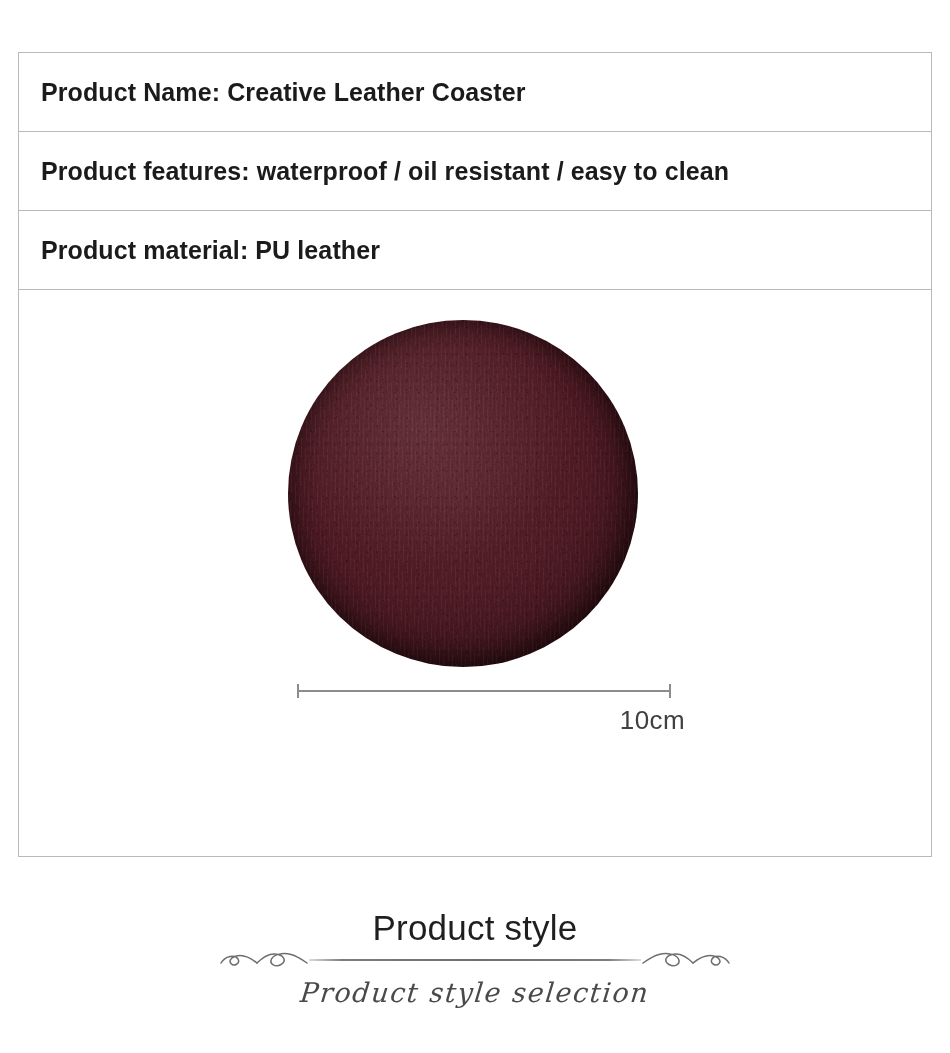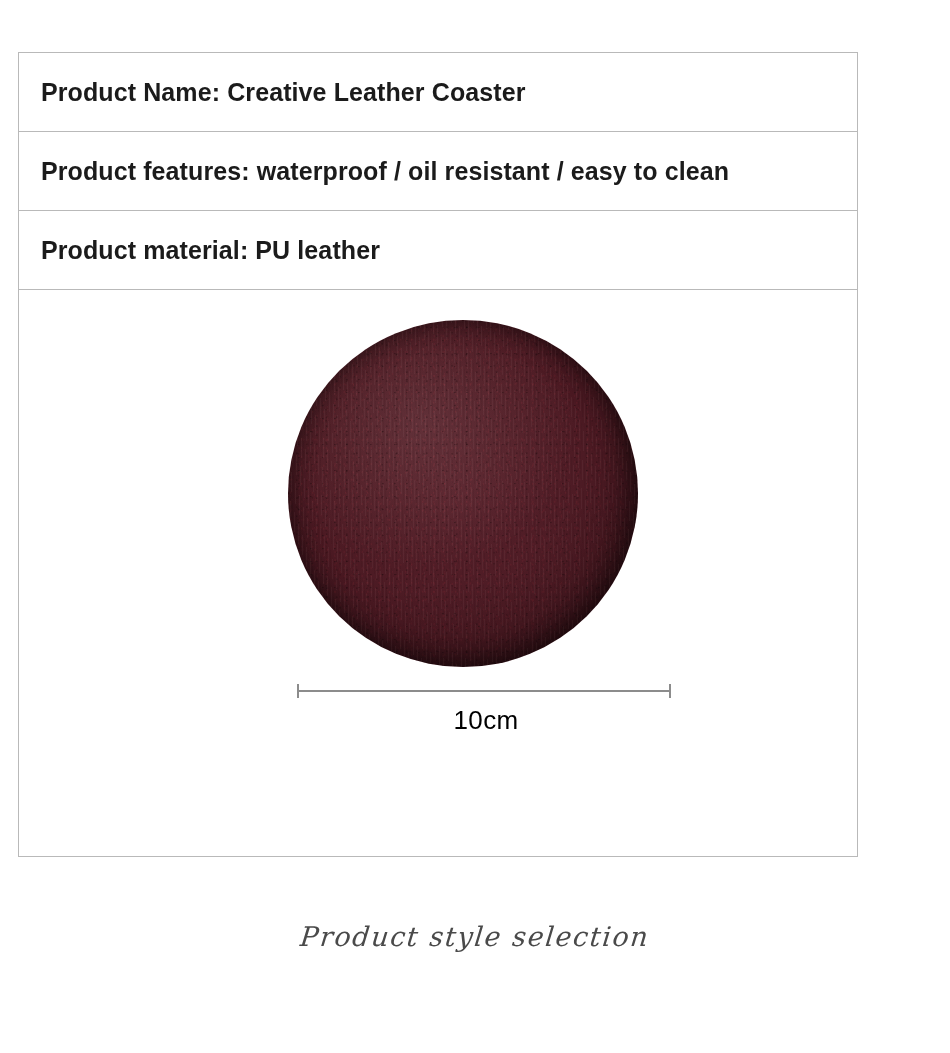--- a/index.html
+++ b/index.html
@@ -13,21 +13,21 @@
     position: relative;
     font-family: "Liberation Sans", sans-serif;
     overflow: hidden;
   }
 
   
   .spec-table {
     position: absolute;
     left: 18px;
     top: 52px;
-    width: 840px;
+    width: 914px;
     border: 1px solid #b9b9b9;
     border-bottom: none;
     box-sizing: border-box;
     background: #ffffff;
   }
   .spec-row {
     border-bottom: 1px solid #b9b9b9;
     height: 79px;
     display: flex;
     align-items: center;
@@ -189,26 +189,26 @@
     position: absolute;
     top: 0;
     width: 1.8px;
     height: 14px;
     background: #8c8c8c;
   }
   .dimension .cap.left  { left: 0; }
   .dimension .cap.right { right: 0; }
   .dimension-label {
     position: absolute;
-    left: 280px;
+    left: 292px;
     top: 415px;
     width: 374px;
-    text-align: center;
+    text-align: right;
     font-size: 26px;
-    color: #000000;
+    color: #404040;
     letter-spacing: 0.4px;
   }
 
   
   .style-banner {
     position: absolute;
     left: 0;
     top: 905px;
     width: 950px;
     height: 125px;
@@ -289,15 +289,34 @@
       <div class="cap right"></div>
     </div>
 
     <div class="dimension-label">10cm</div>
 
   </div>
 </div>
 
 <div class="style-banner">
 
+  <div class="banner-main">
+    <div class="banner-title">Product style</div>
+
+    <div class="banner-rule-wrap">
+      <span class="flourish left">
+        <svg width="92" height="30" viewBox="0 0 92 30" fill="none" stroke="#6e6e6e" stroke-width="1.5" stroke-linecap="round" stroke-linejoin="round">
+          <path d="M4 20 C 8 13, 18 11, 21 16 C 23.5 20.5, 17 24, 14 20.5 C 11 17, 16 12.5, 23 12.5 C 31 12.5, 36 17, 40 20"></path>
+          <path d="M40 20 C 44 16, 50 10.5, 58 11 C 67 11.6, 70 18, 64 21.5 C 58.5 24.7, 52 21, 54.5 16 C 57 11, 66 9.5, 74 11.5 C 80 13, 85 16.5, 90 20"></path>
+        </svg>
+      </span>
+      <span class="banner-rule"></span>
+      <span class="flourish right">
+        <svg width="92" height="30" viewBox="0 0 92 30" fill="none" stroke="#6e6e6e" stroke-width="1.5" stroke-linecap="round" stroke-linejoin="round">
+          <path d="M4 20 C 8 13, 18 11, 21 16 C 23.5 20.5, 17 24, 14 20.5 C 11 17, 16 12.5, 23 12.5 C 31 12.5, 36 17, 40 20"></path>
+          <path d="M40 20 C 44 16, 50 10.5, 58 11 C 67 11.6, 70 18, 64 21.5 C 58.5 24.7, 52 21, 54.5 16 C 57 11, 66 9.5, 74 11.5 C 80 13, 85 16.5, 90 20"></path>
+        </svg>
+      </span>
+    </div>
+  </div>
 
   <div class="banner-sub">Product style selection</div>
 </div>
 
 </body></html>

